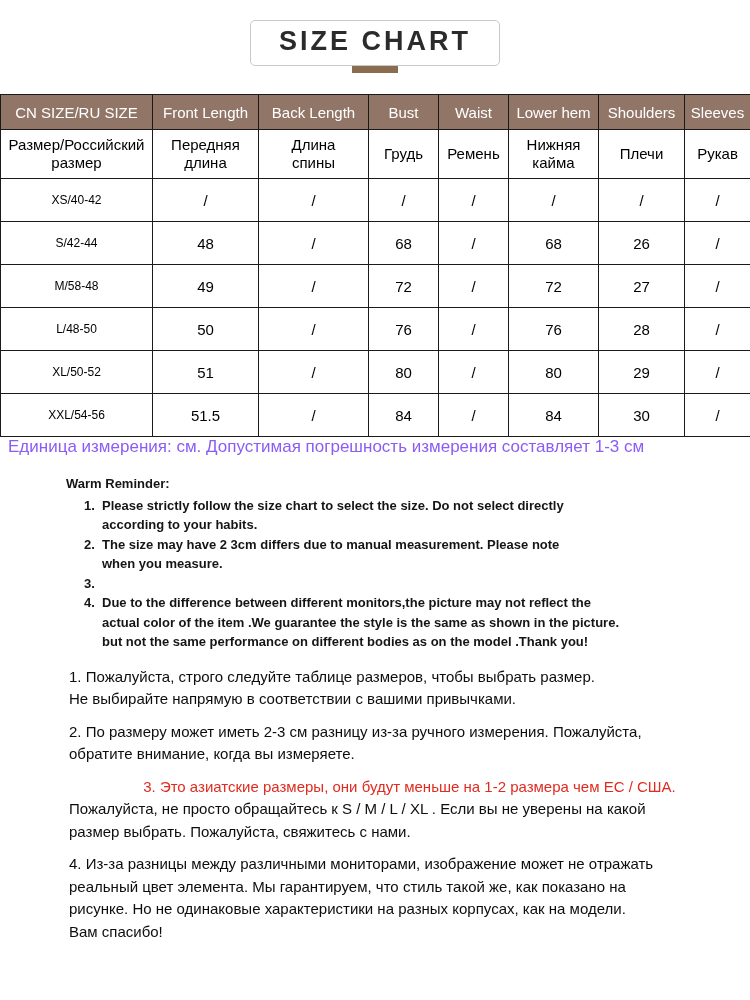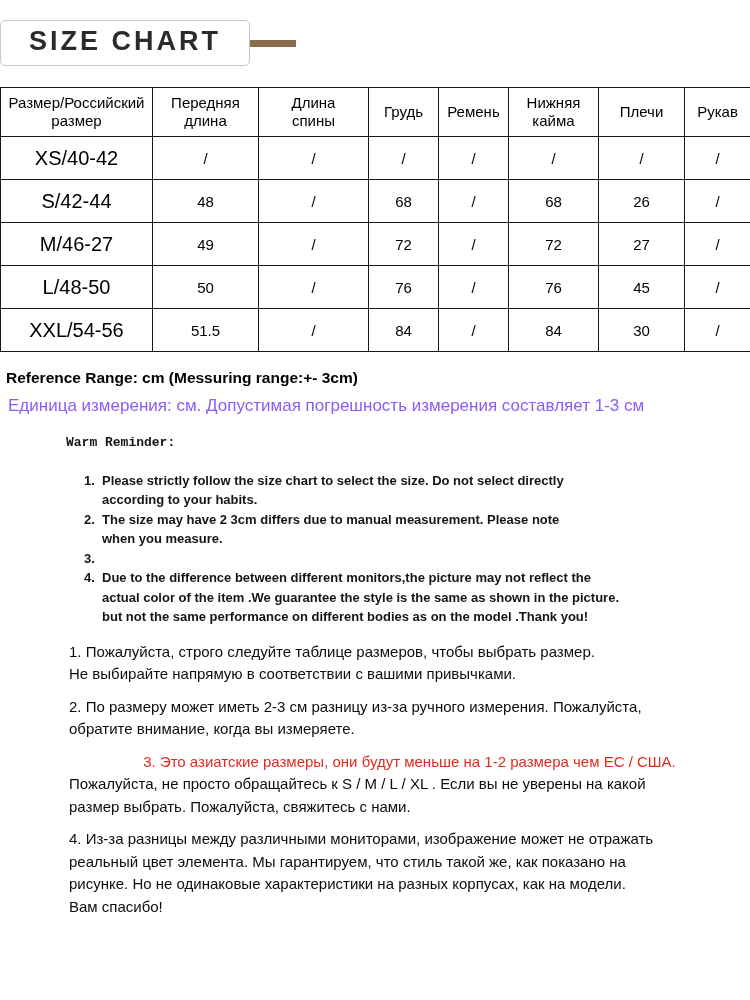--- a/index.html
+++ b/index.html
@@ -1,21 +1,21 @@
 <!DOCTYPE html>
 <html style="--header-bg: #917668; --title-bar: #8a6c4e; --accent-red: #e02b20;"><head>
 <meta charset="utf-8">
 <style>
   html,body { margin:0; padding:0; background:#fff; }
   body {
     width:750px; min-height:1000px;
     font-family:"Liberation Sans", sans-serif;
     color:#111;
   }
-  .title-wrap { display:flex; flex-direction:row; align-items:center; padding-top:20px; }
+  .title-wrap { display:flex; flex-direction:column; align-items:center; padding-top:20px; }
   .title-box {
     border:1px solid #c9c9c9; border-radius:5px;
     padding:5px 28px 8px 28px; background:#fff;
   }
   .title {
     font-size:27px; font-weight:bold; letter-spacing:3px; color:#2b2b2b;
     font-family:"Liberation Sans", sans-serif;
   }
   .title-bar { width:46px; height:7px; background:var(--title-bar, #8a6c4e); }
 
@@ -26,27 +26,27 @@
   .size-table th, .size-table td { border:1px solid #1a1a1a; padding:0 2px; }
   tr.hdr-en th {
     background:var(--header-bg, #917668); color:#fff;
     font-weight:normal; font-size:15px; height:34px;
   }
   tr.hdr-ru th {
     font-weight:normal; font-size:15px; height:48px;
     line-height:1.2; white-space:pre-line;
   }
   .size-table td { font-size:15px; height:42px; }
-  td.size-cell { font-size:20px;margin-left:20px; }
+  td.size-cell { font-size:12px;margin-left:20px; }
 
   .ref-en { font-weight:bold; font-size:15.5px; margin:17px 0 9px 6px; color:#000; }
   .ref-ru { font-size:17px; margin:0 0 17px 8px; color:#8b5cf6; }
 
   .warm { margin-left:66px; font-size:13px; font-weight:bold; line-height:1.5; color:#151515; }
-  .warm-title { margin-bottom:18px;font-family:Liberation Mono, monospace; }
+  .warm-title { margin-bottom:2px; }
   .en-item { display:flex; margin-left:18px; }
   .en-item .num { flex:none; width:18px; }
   .en-item .body { white-space:pre-line; }
   .red { color:var(--accent-red, #e02b20); }
 
   .ru-section { margin:14px 0 0 66px; font-size:15px; line-height:1.5; color:#0d0d0d; }
   .ru-title { margin-bottom:9px; }
   .ru-item { margin:0 0 10px 3px; white-space:pre-line; }
   .ru-red { display:block; color:var(--accent-red, #e02b20);text-align:center; }
 </style>
@@ -67,20 +67,30 @@
       <col style="width:152px">
         <col style="width:106px">
         <col style="width:110px">
         <col style="width:70px">
       <col style="width:70px">
         <col style="width:90px">
         <col style="width:86px">
         <col style="width:66px">
     </colgroup>
     <tbody>
+        <tr class="hdr-en">
+      <th>CN SIZE/RU SIZE</th>
+      <th>Front Length</th>
+      <th>Back Length</th>
+      <th>Bust</th>
+      <th>Waist</th>
+      <th>Lower hem</th>
+      <th>Shoulders</th>
+      <th>Sleeves</th>
+    </tr>
     <tr class="hdr-ru">
       <th>Размер/Российский
 размер</th>
       <th>Передняя
 длина</th>
       <th>Длина
 спины</th>
       <th>Грудь</th>
       <th>Ремень</th>
       <th>Нижняя
@@ -102,53 +112,62 @@
       <td class="size-cell">S/42-44</td>
       <td>48</td>
       <td>/</td>
       <td>68</td>
       <td>/</td>
       <td>68</td>
       <td>26</td>
       <td>/</td>
     </tr>
     <tr>
-      <td class="size-cell">M/46-27</td>
+      <td class="size-cell">M/58-48</td>
       <td>49</td>
       <td>/</td>
       <td>72</td>
       <td>/</td>
       <td>72</td>
       <td>27</td>
       <td>/</td>
     </tr>
     <tr>
       <td class="size-cell">L/48-50</td>
       <td>50</td>
       <td>/</td>
       <td>76</td>
       <td>/</td>
       <td>76</td>
-      <td>45</td>
+      <td>28</td>
+      <td>/</td>
+    </tr>
+    <tr>
+      <td class="size-cell">XL/50-52</td>
+      <td>51</td>
+      <td>/</td>
+      <td>80</td>
+      <td>/</td>
+      <td>80</td>
+      <td>29</td>
       <td>/</td>
     </tr>
     <tr>
       <td class="size-cell">XXL/54-56</td>
       <td>51.5</td>
       <td>/</td>
       <td>84</td>
       <td>/</td>
       <td>84</td>
       <td>30</td>
       <td>/</td>
     </tr>
   </tbody>
     </table>
 
-  <div class="ref-en">Reference Range: cm (Messuring range:+- 3cm)</div>
   <div class="ref-ru">Единица измерения: см. Допустимая погрешность измерения составляет 1-3 см</div>
 
   <div class="warm">
     <div class="warm-title">Warm Reminder:</div>
 
     <div class="en-item">
       <span class="num">1.</span>
       <span class="body"><span class="red"></span><span>Please strictly follow the size chart to select the size. Do not select directly
 according to your habits.</span></span>
     </div>

